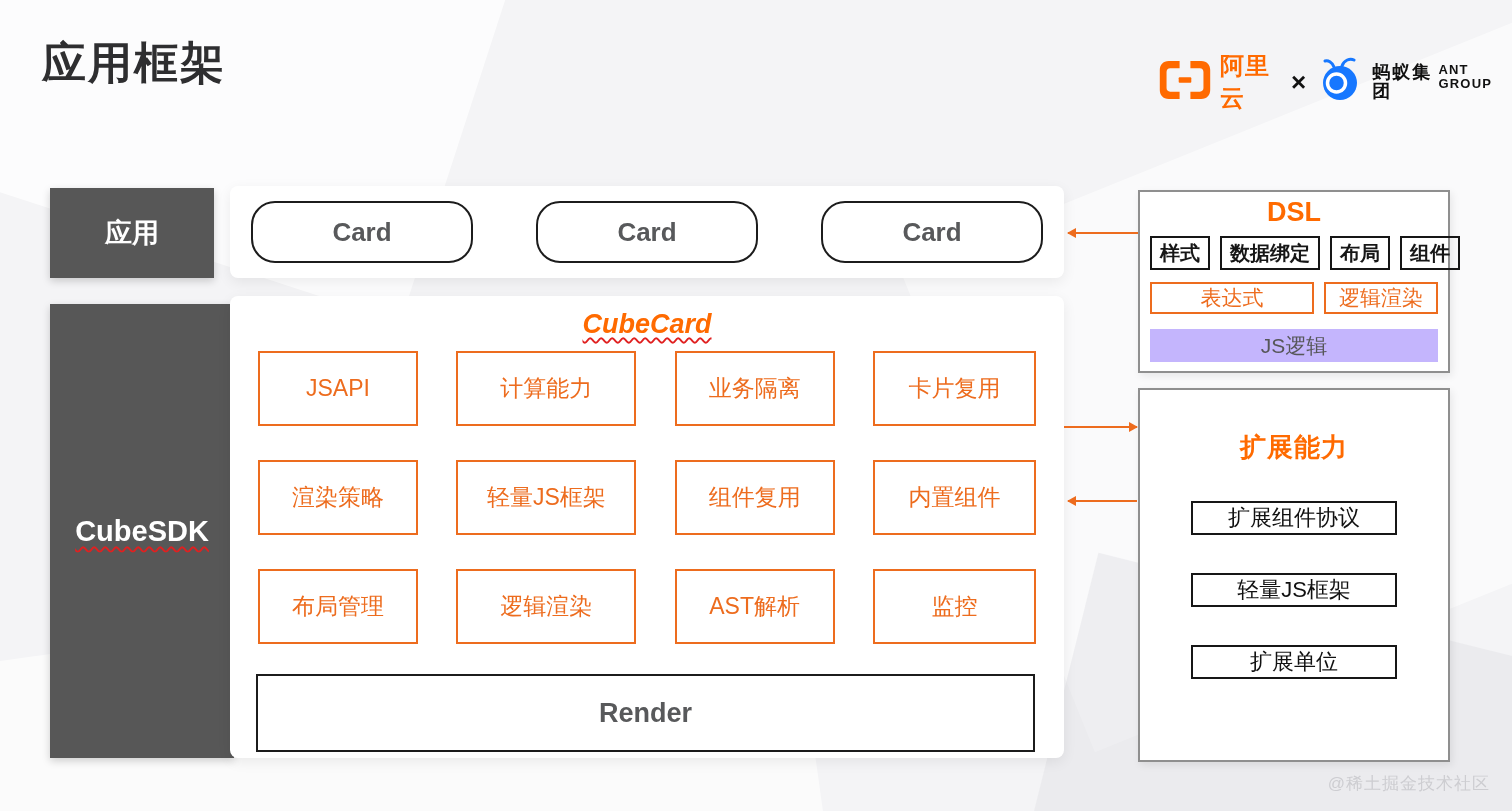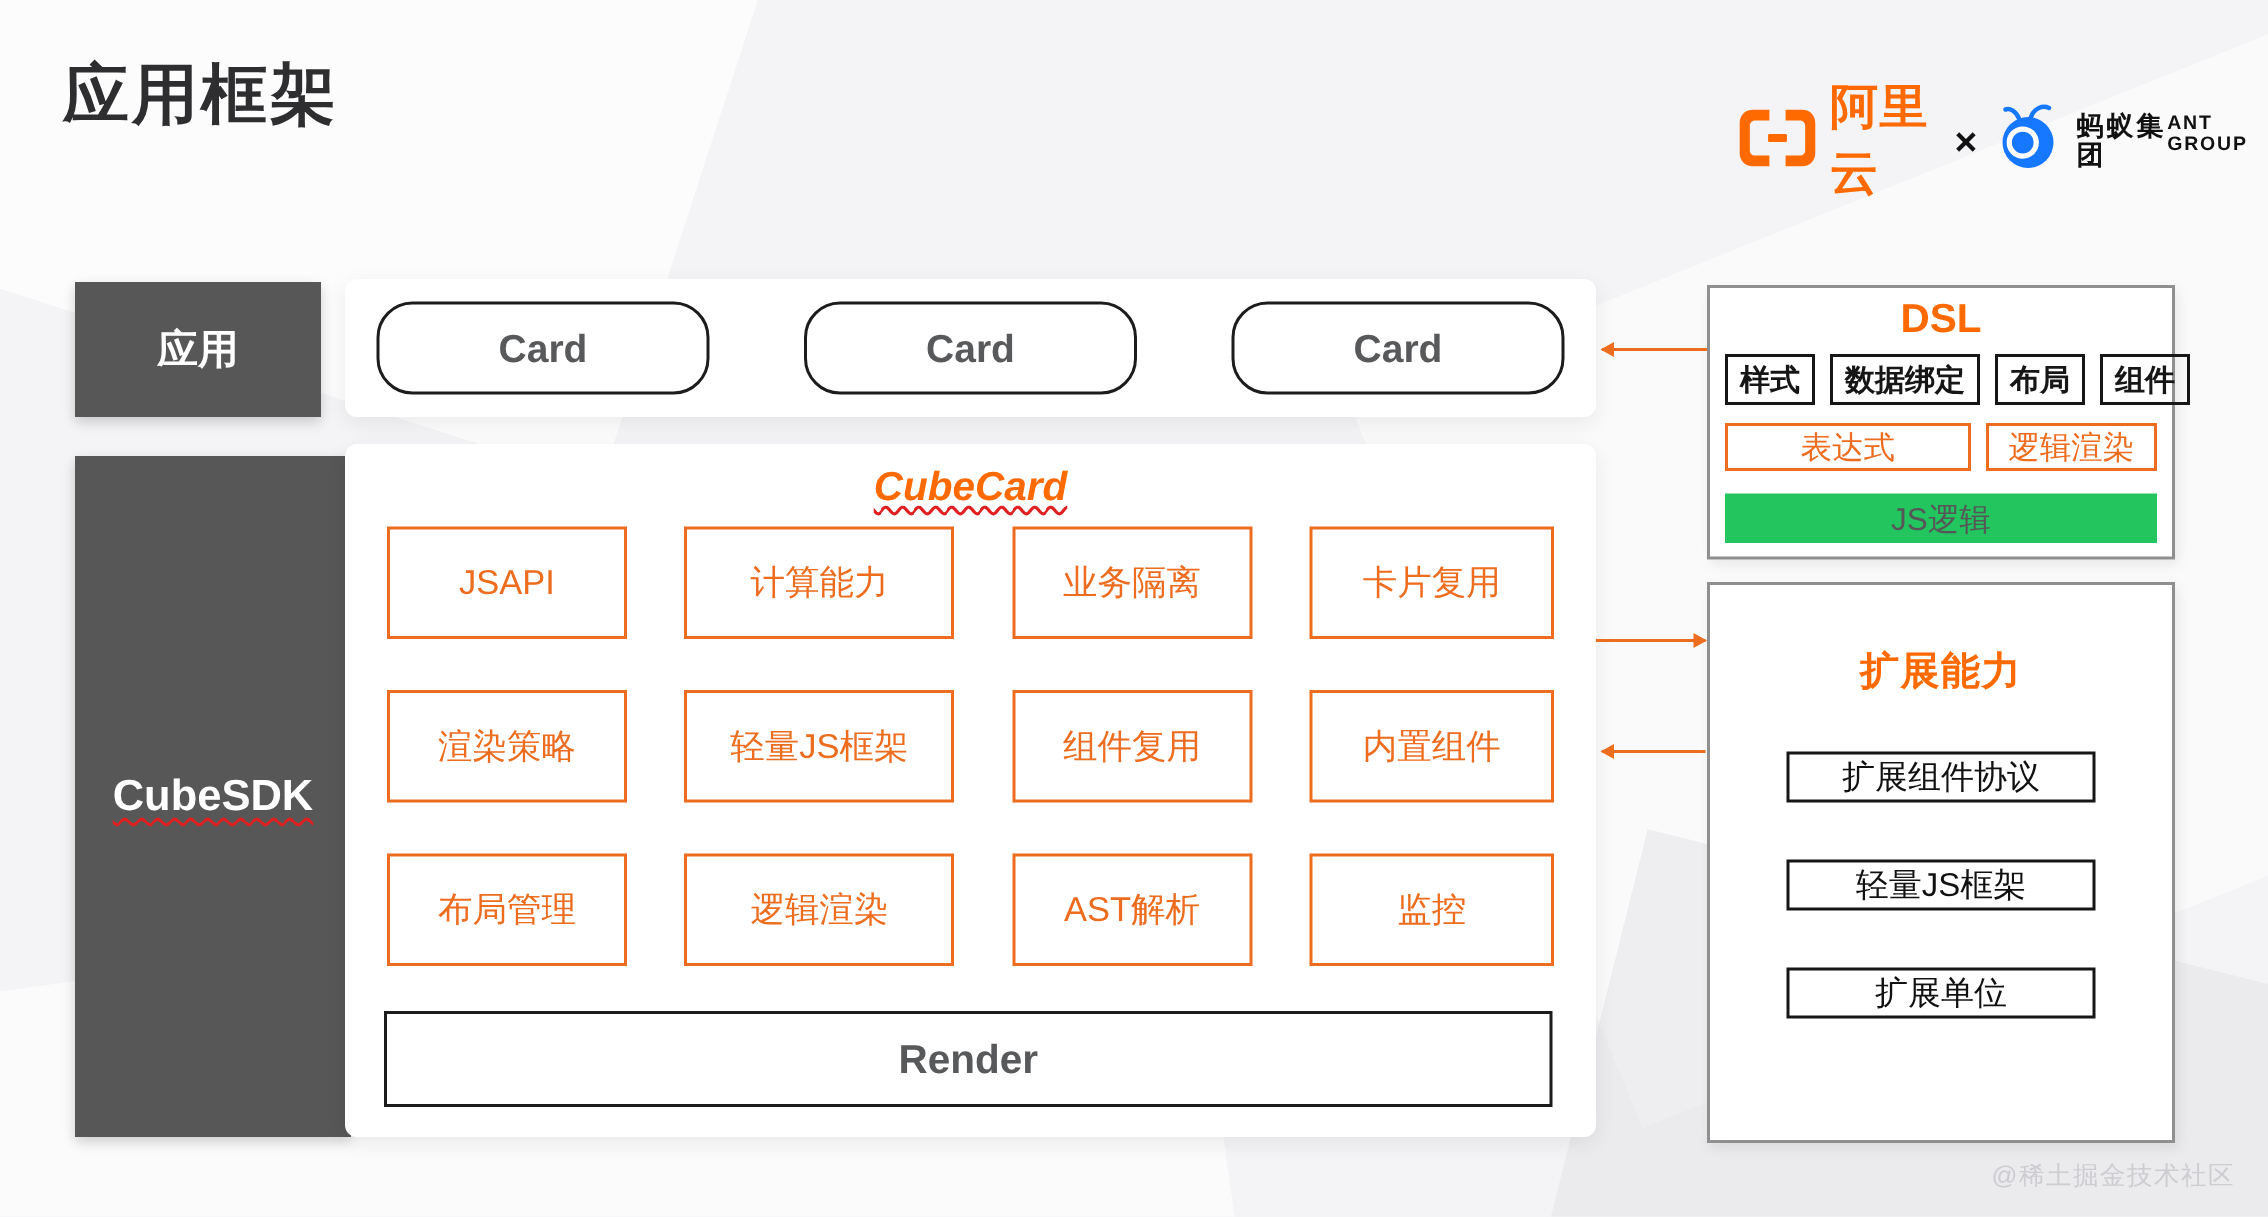--- a/index.html
+++ b/index.html
@@ -19,21 +19,21 @@
   .bg4 { right: -60px; bottom: -120px; width: 520px; height: 320px; background: rgba(224,224,228,.45); transform: rotate(14deg); }
 
   .page-title {
     position: absolute; left: 42px; top: 34px;
     font-size: 44px; font-weight: 800; color: #2e2e30; letter-spacing: 2px;
   }
 
   
   .logo-row { position: absolute; left: 1158px; top: 50px; display: flex; align-items: center; gap: 14px; }
   .aliyun { display: flex; align-items: center; gap: 8px; }
-  .aliyun-text { font-size: 32px; font-weight: 700; color: #FF6A00; letter-spacing: 1px; }
+  .aliyun-text { font-size: 24px; font-weight: 700; color: #FF6A00; letter-spacing: 1px; }
   .logo-x { font-size: 26px; font-weight: 700; color: #111; }
   .ant { display: flex; align-items: center; gap: 8px; }
   .ant-text { display: flex; flex-direction: row; line-height: 1.05; }
   .ant-cn { font-size: 18px; font-weight: 800; color: #111; letter-spacing: 2px; }
   .ant-en { font-size: 13px; font-weight: 800; color: #111; letter-spacing: 1.2px; }
 
   
   .dark-box {
     position: absolute; background: #575757; color: #fff;
     display: flex; align-items: center; justify-content: center;
@@ -68,21 +68,21 @@
   .cube-grid {
     position: absolute; left: 28px; right: 28px; top: 55px;
     display: grid; grid-template-columns: 160px 180px 160px 163px;
     justify-content: space-between; row-gap: 34px;
   }
   .cell {
     height: 75px; border: 2px solid #ED6C1E; color: #ED6C1E; background: #fff;
     display: flex; align-items: center; justify-content: center; font-size: 23px;
   }
   .render-box {
-    position: absolute; left: 26px; top: 378px; width: 779px; height: 64px;
+    position: absolute; left: 26px; top: 378px; width: 779px; height: 78px;
     border: 2.5px solid #1c1c1c; display: flex; align-items: center; justify-content: center;
     font-size: 27px; font-weight: 700; color: #58595b; background: #fff;
   }
 
   
   .frame-panel { position: absolute; background: #fff; border: 2px solid #8f8f8f; box-shadow: 2px 3px 8px rgba(0,0,0,.08); }
   .dsl-panel { left: 1138px; top: 190px; width: 312px; height: 183px; }
   .panel-title { text-align: center; font-weight: 800; color: #FF6A00; }
   .dsl-title { font-size: 27px; margin-top: 5px; }
   .dsl-row1 { display: flex; gap: 10px; padding: 0 10px; margin-top: 8px; }
@@ -91,21 +91,21 @@
     height: 34px; display: flex; align-items: center; justify-content: center; padding: 0 8px; white-space: nowrap;
   }
   .grow { flex: 1; }
   .dsl-row2 { display: flex; gap: 10px; padding: 0 10px; margin-top: 12px; }
   .mini-orange {
     border: 2px solid #ED6C1E; color: #ED6C1E; font-size: 21px;
     height: 32px; display: flex; align-items: center; justify-content: center;
   }
   .mo1 { flex: 1.45; } .mo2 { flex: 1; }
   .dsl-gray {
-    margin: 15px 10px 0; height: 33px; background: #22c55e; color: #565658; font-size: 21px;
+    margin: 15px 10px 0; height: 33px; background: #c4b5fd; color: #565658; font-size: 21px;
     display: flex; align-items: center; justify-content: center;
   }
 
   .ext-panel { left: 1138px; top: 388px; width: 312px; height: 374px; }
   .ext-title { font-size: 26px; margin-top: 40px; letter-spacing: 1px; }
   .ext-box {
     width: 206px; height: 34px; margin: 38px auto 0;
     border: 2.5px solid #161616; color: #111; font-size: 22px;
     display: flex; align-items: center; justify-content: center;
   }

